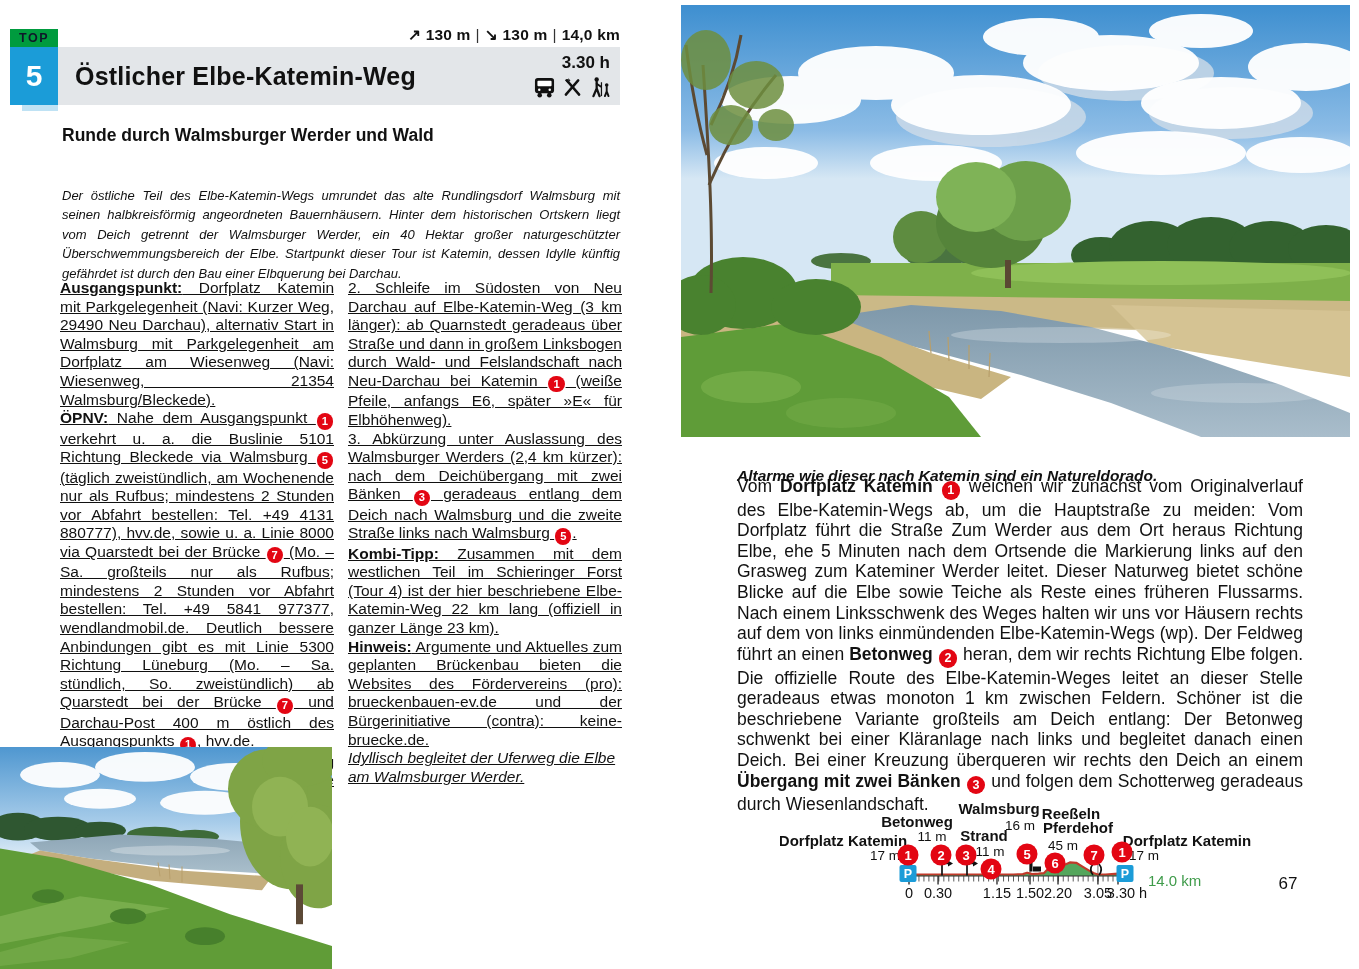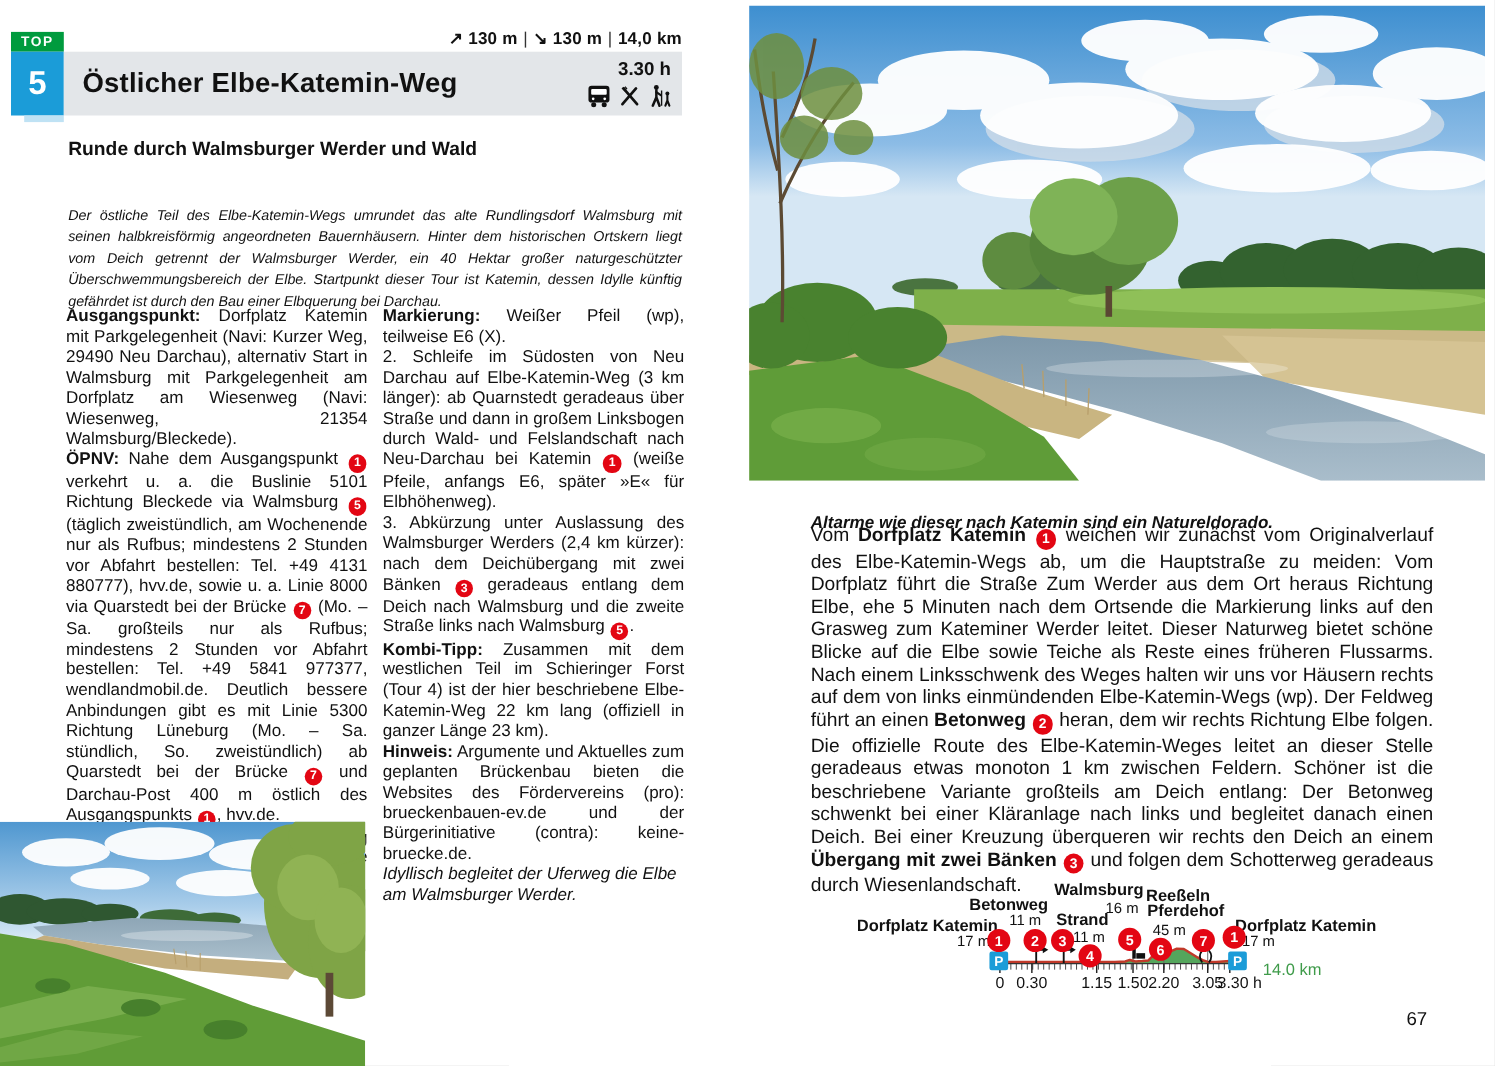--- a/index.html
+++ b/index.html
@@ -8,40 +8,40 @@
   }
   *{margin:0;padding:0;box-sizing:border-box;}
   body{background:#888;font-family:"Liberation Sans",sans-serif;color:var(--ink);}
   .page{position:relative;width:1359px;height:969px;background:#fff;overflow:hidden;margin:0 auto;}
 
   
   .stats{position:absolute;left:300px;top:26px;width:320px;text-align:right;
          font-size:15.5px;font-weight:600;letter-spacing:.2px;}
   .stats .sep{font-weight:300;color:#333;padding:0 5px;}
   .top-badge{position:absolute;left:10px;top:29px;width:48px;height:18px;background:var(--green);
-         color:#ffffff;font-weight:bold;font-size:12.5px;letter-spacing:1.5px;
+         color:#0f172a;font-weight:bold;font-size:12.5px;letter-spacing:1.5px;
          display:flex;align-items:center;justify-content:center;}
   .tour-num{position:absolute;left:10px;top:47px;width:48px;height:58px;background:var(--blue);
          color:#fff;font-weight:bold;font-size:30px;display:flex;align-items:center;justify-content:center;}
   .num-shadow{position:absolute;left:22px;top:105px;width:36px;height:6px;background:#bfe2f4;}
   .title-bar{position:absolute;left:58px;top:47px;width:562px;height:58px;background:var(--bar);}
   .title-bar .title{position:absolute;left:17px;top:0;height:58px;display:flex;align-items:center;
          font-size:25px;font-weight:bold;letter-spacing:.2px;}
   .duration{position:absolute;right:10px;top:6px;font-size:17px;font-weight:bold;}
   .hdr-icons{position:absolute;right:8px;top:30px;display:flex;gap:7px;align-items:center;}
   .hdr-icons svg{display:block;}
 
   
   .subheading{position:absolute;left:62px;top:125px;width:558px;font-size:17.5px;font-weight:bold;}
   .intro{position:absolute;left:62px;top:150px;width:558px;font-size:13px;line-height:19.4px;
          font-style:italic;text-align:justify;hyphens:auto;margin-top:36px;}
   .info-col{position:absolute;top:279px;width:274px;font-size:15.5px;line-height:18.6px;
          text-align:justify;hyphens:auto;}
   #info-col1{left:60px;} #info-col2{left:348px;}
-  .info-col p{margin:0;}
+  .info-col p{margin:0;text-decoration:underline;}
   .info-col .lbl{font-weight:bold;}
   .col-caption{margin-top:15px;font-style:italic;text-align:left;}
 
   
   .marker{display:inline-flex;align-items:center;justify-content:center;
           width:1.45em;height:1.45em;border-radius:50%;background:var(--red);
           color:#fff;font-weight:bold;font-size:.72em;vertical-align:-0.18em;
           margin:0 1px;font-style:normal;}
   .bold{font-weight:bold;}
 
@@ -57,21 +57,21 @@
          font-size:17.5px;line-height:20.6px;text-align:justify;hyphens:auto;}
 
   
   .profile{position:absolute;left:780px;top:793px;width:540px;height:130px;}
   .profile svg{width:100%;height:100%;display:block;}
   .profile text{font-family:"Liberation Sans",sans-serif;}
   .wpname{font-weight:bold;font-size:15px;fill:#111;}
   .wpelev{font-size:13.5px;fill:#111;}
   .tick-label{font-size:14.5px;fill:#111;}
 
-  .page-number{position:absolute;left:1268px;top:917px;width:40px;text-align:center;font-size:17px;}
+  .page-number{position:absolute;left:1268px;top:874px;width:40px;text-align:center;font-size:17px;}
 </style>
 </head>
 <body>
 
 <div class="page">
 
   <div class="stats">
     <span>↗</span>
     <span>130 m</span><span class="sep">|</span><span>↘</span>
     <span>130 m</span><span class="sep">|</span><span>14,0 km</span>
@@ -117,21 +117,20 @@
 
   <div class="subheading">Runde durch Walmsburger Werder und Wald</div>
   <div class="intro">Der östliche Teil des Elbe-Katemin-Wegs umrundet das alte Rundlingsdorf Walmsburg mit seinen halbkreisförmig angeordneten Bauernhäusern. Hinter dem historischen Ortskern liegt vom Deich getrennt der Walmsburger Werder, ein 40 Hektar großer naturgeschützter Überschwemmungsbereich der Elbe. Startpunkt dieser Tour ist Katemin, dessen Idylle künftig gefährdet ist durch den Bau einer Elbquerung bei Darchau.</div>
 
   <div class="info-col" id="info-col1">
       <p><span class="lbl">Ausgangspunkt:</span><span> Dorfplatz Katemin mit Parkgelegenheit (Navi: Kurzer Weg, 29490 Neu Darchau), alternativ Start in Walmsburg mit Parkgelegenheit am Dorfplatz am Wiesenweg (Navi: Wiesenweg, 21354 Walmsburg/Bleckede).</span></p>
       <p><span class="lbl">ÖPNV:</span><span> Nahe dem Ausgangspunkt </span><span class="marker">1</span><span> verkehrt u. a. die Buslinie 5101 Richtung Bleckede via Walmsburg </span><span class="marker">5</span><span> (täglich zweistündlich, am Wochenende nur als Rufbus; mindestens 2 Stunden vor Abfahrt bestellen: Tel. +49 4131 880777), hvv.de, sowie u. a. Linie 8000 via Quarstedt bei der Brücke </span><span class="marker">7</span><span> (Mo. – Sa. großteils nur als Rufbus; mindestens 2 Stunden vor Abfahrt bestellen: Tel. +49 5841 977377, wendlandmobil.de. Deutlich bessere Anbindungen gibt es mit Linie 5300 Richtung Lüneburg (Mo. – Sa. stündlich, So. zweistündlich) ab Quarstedt bei der Brücke </span><span class="marker">7</span><span> und Darchau-Post 400 m östlich des Ausgangspunkts </span><span class="marker">1</span><span>, hvv.de.</span></p>
       <p><span class="lbl">Anforderungen:</span><span> Leichte Wanderung über Wald-, Feld- und Wiesenwege sowie in Orten auf kleineren Straßen.</span></p>
     </div>
   <div class="info-col" id="info-col2">
-      <p><span class="lbl">Markierung:</span><span> Weißer Pfeil (wp), teilweise E6 (X).</span></p>
       <p><span>2. Schleife im Südosten von Neu Darchau auf Elbe-Katemin-Weg (3 km länger): ab Quarnstedt geradeaus über Straße und dann in großem Linksbogen durch Wald- und Felslandschaft nach Neu-Darchau bei Katemin </span><span class="marker">1</span><span> (weiße Pfeile, anfangs E6, später »E« für Elbhöhenweg).</span></p>
       <p><span>3. Abkürzung unter Auslassung des Walmsburger Werders (2,4 km kürzer): nach dem Deichübergang mit zwei Bänken </span><span class="marker">3</span><span> geradeaus entlang dem Deich nach Walmsburg und die zweite Straße links nach Walmsburg </span><span class="marker">5</span><span>.</span></p>
       <p><span class="lbl">Kombi-Tipp:</span><span> Zusammen mit dem westlichen Teil im Schieringer Forst (Tour 4) ist der hier beschriebene Elbe-Katemin-Weg 22 km lang (offiziell in ganzer Länge 23 km).</span></p>
       <p><span class="lbl">Hinweis:</span><span> Argumente und Aktuelles zum geplanten Brückenbau bieten die Websites des Fördervereins (pro): brueckenbauen-ev.de und der Bürgerinitiative (contra): keine-bruecke.de.</span></p>
       <p class="col-caption">Idyllisch begleitet der Uferweg die Elbe am Walmsburger Werder.</p>
     </div>
 
   <figure class="photo-thumb">
     <svg viewBox="0 0 332 223" preserveAspectRatio="none">
       <defs>

